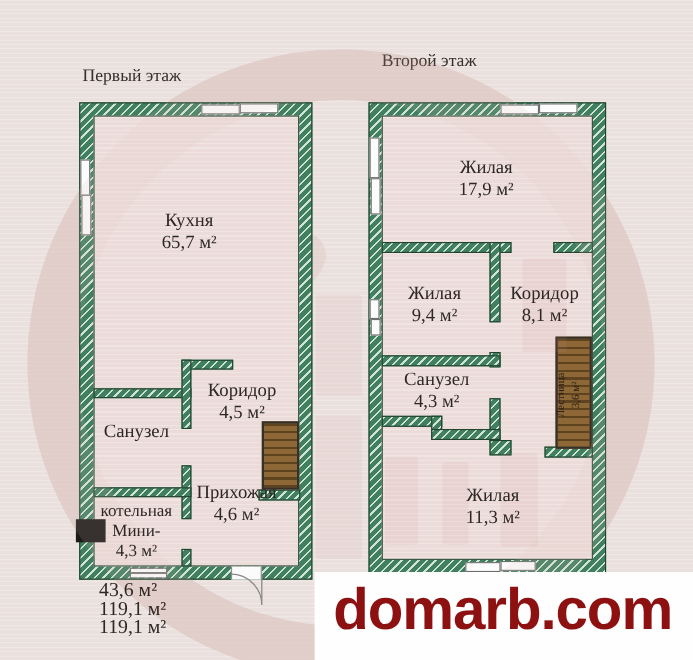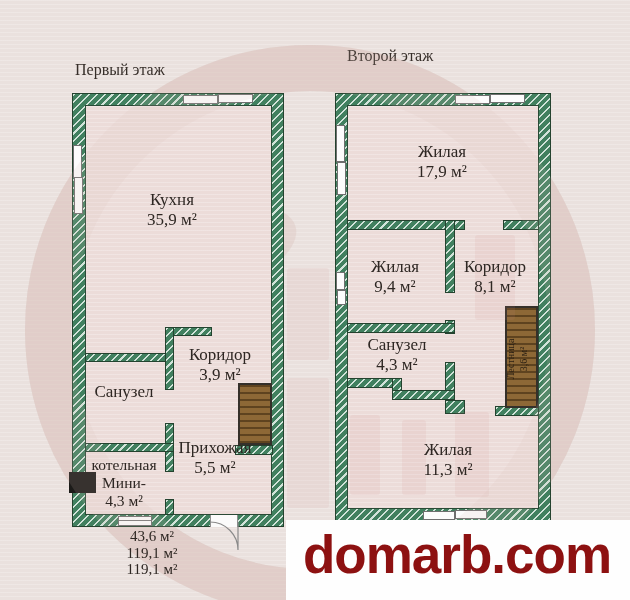--- a/index.html
+++ b/index.html
@@ -28,21 +28,21 @@
   .stairs{
     position:absolute; box-sizing:border-box;
     background:#8d6836;
     background-image:repeating-linear-gradient(to bottom, rgba(48,30,8,0.5) 0 2px, rgba(0,0,0,0) 2px 7px);
     border:2px solid #35302a;
   }
   .boiler{position:absolute; background:#1c1b19;}
   .title{position:absolute; font-size:16px; color:#362e29; white-space:nowrap;}
   .rlabel{position:absolute; text-align:center; font-size:17px; line-height:20px; color:#2e2723; white-space:nowrap;}
   .rlabel.mid{font-size:15.5px; line-height:18px;}
-  .totals{position:absolute; text-align:center; font-size:15px; line-height:16.5px; color:#2e2723;}
+  .totals{position:absolute; text-align:left; font-size:18px; line-height:16.5px; color:#2e2723;}
   .stairs-label{
     position:absolute; left:471px; top:342px; width:100px; height:34px;
     transform:rotate(-90deg); text-align:center; color:#2b2014;
     font-size:10px; line-height:13px; white-space:nowrap;
   }
   .band{position:absolute; left:286px; top:520px; width:344px; height:80px; background:#fefefe;}
   .domarb{
     position:absolute; left:288px; top:524px; width:338px; text-align:center;
     font-family:"Liberation Sans", sans-serif; font-weight:700; font-size:53px;
     letter-spacing:-1px; color:#8d1111;
@@ -130,37 +130,37 @@
 
   <div class="ghost" style="left:287px;top:268px;width:42px;height:92px"></div>
   <div class="ghost" style="left:287px;top:378px;width:42px;height:130px"></div>
   <div class="ghost" style="left:350px;top:415px;width:30px;height:80px"></div>
   <div class="ghost" style="left:402px;top:420px;width:24px;height:75px"></div>
   <div class="ghost" style="left:455px;top:412px;width:34px;height:85px"></div>
   <div class="ghost" style="left:475px;top:235px;width:40px;height:85px"></div>
 
   <div class="rlabel" style="left:102px;top:190px;width:140px">
     <div>Кухня</div>
-    <div>35,9 м²</div>
+    <div>65,7 м²</div>
   </div>
   <div class="rlabel" style="left:160px;top:345px;width:120px">
     <div>Коридор</div>
-    <div>3,9 м²</div>
+    <div>4,5 м²</div>
   </div>
   <div class="rlabel" style="left:64px;top:382px;width:120px">
     <div>Санузел</div>
   </div>
   <div class="rlabel mid" style="left:62px;top:456px;width:124px">
     <div>котельная</div>
     <div>Мини-</div>
     <div>4,3 м²</div>
   </div>
   <div class="rlabel" style="left:155px;top:438px;width:120px">
     <div>Прихожая</div>
-    <div>5,5 м²</div>
+    <div>4,6 м²</div>
   </div>
 
   <div class="rlabel" style="left:380px;top:142px;width:124px">
     <div>Жилая</div>
     <div>17,9 м²</div>
   </div>
   <div class="rlabel" style="left:343px;top:257px;width:104px">
     <div>Жилая</div>
     <div>9,4 м²</div>
   </div>

